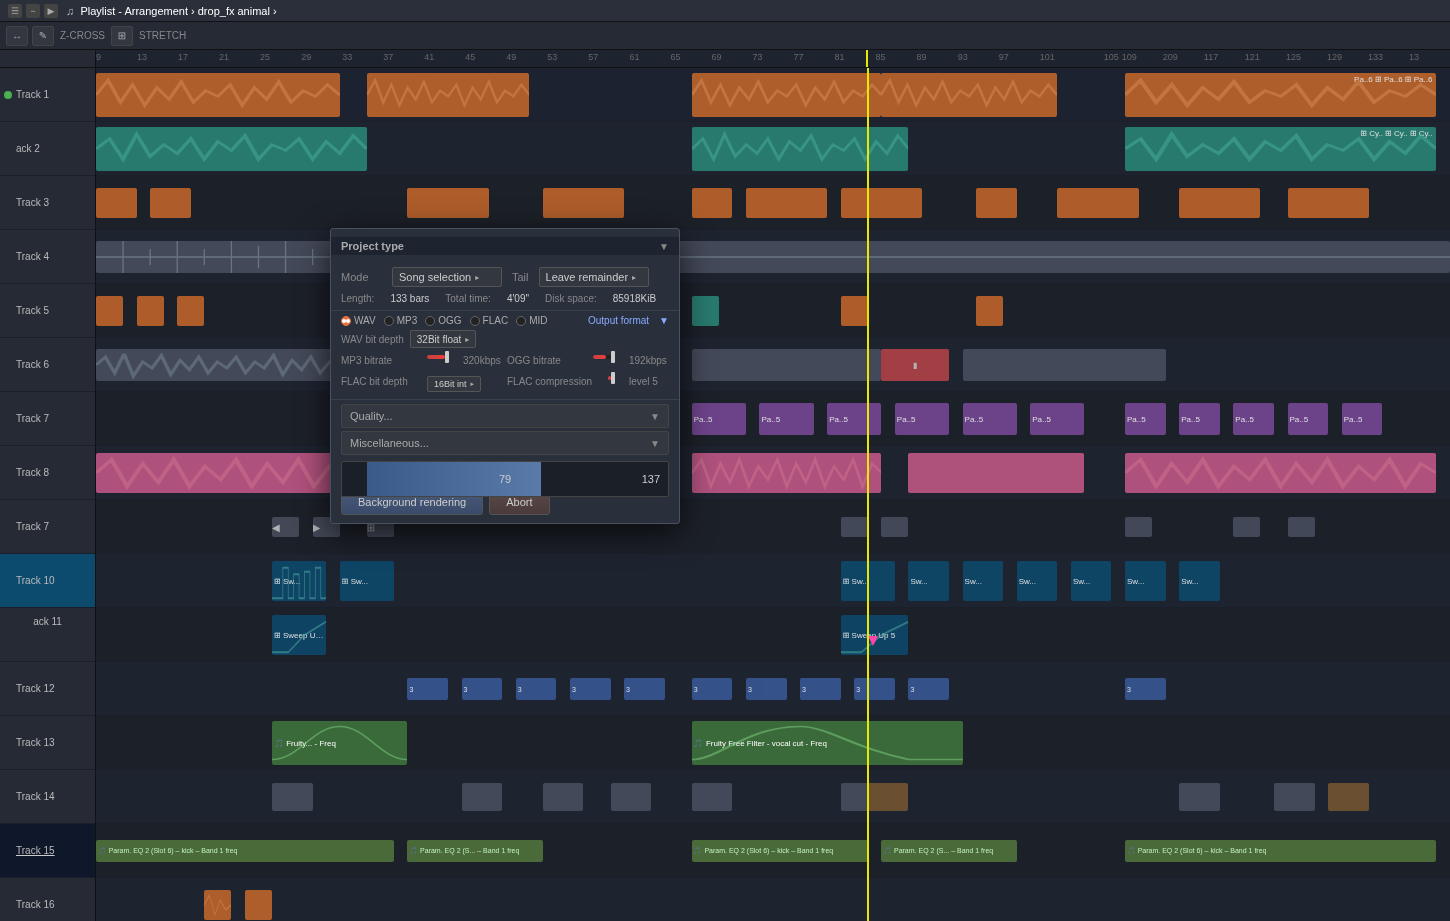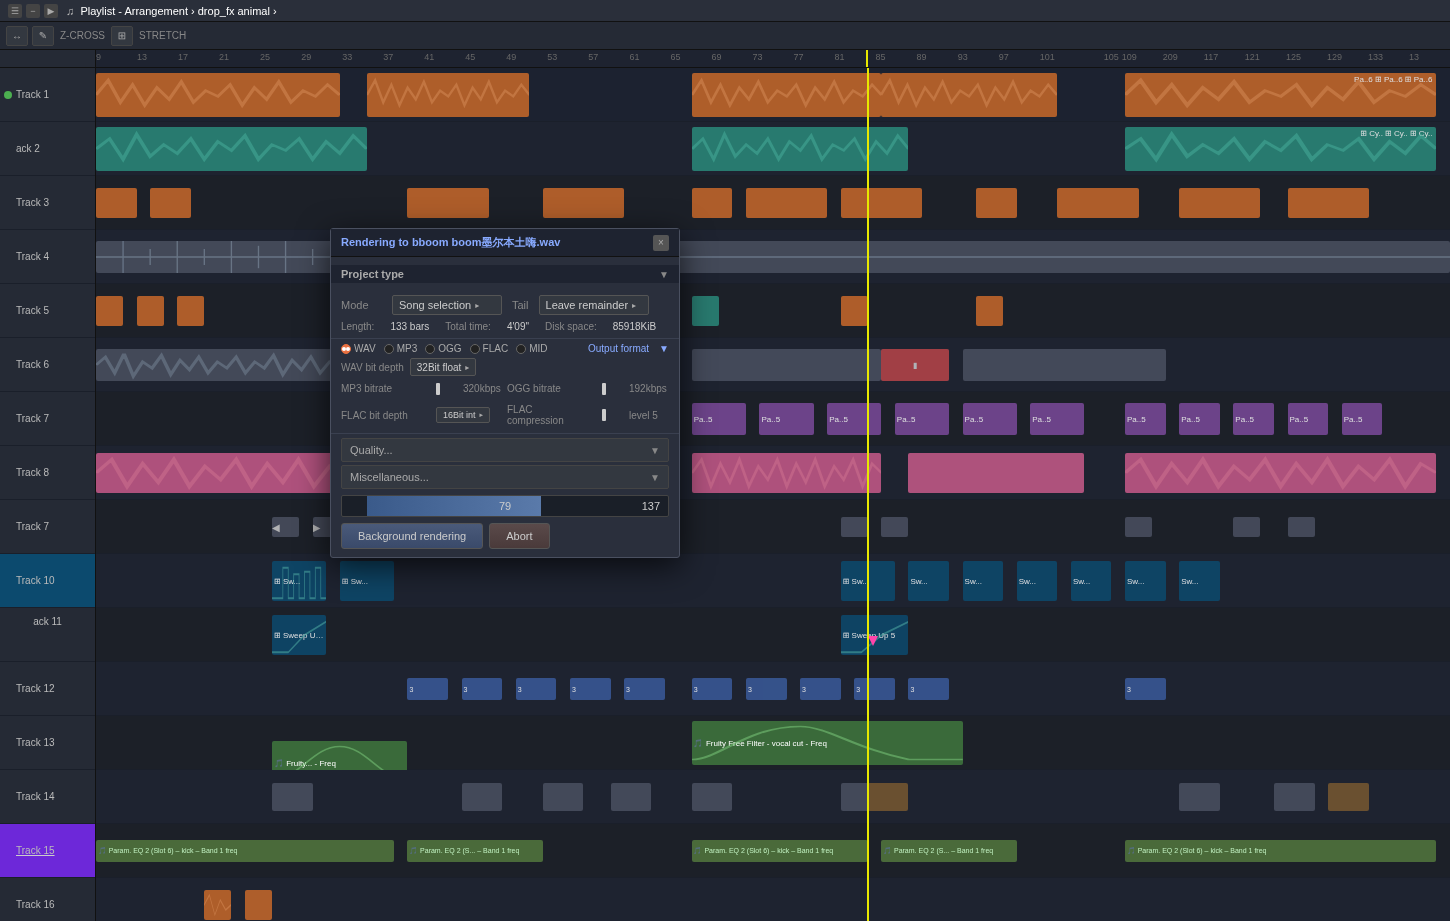--- a/index.html
+++ b/index.html
@@ -333,22 +333,22 @@
       display: flex;
       align-items: center;
       gap: 4px;
       cursor: pointer;
       height: 18px;
     }
 
     
     .param-row {
       display: flex;
-      align-items: center;
-      gap: 25px;
+      align-items: flex-start;
+      gap: 16px;
       margin: 3px 0;
     }
     .param-label {
       font-size: 10px;
       color: #888;
       min-width: 70px;
     }
     .param-slider {
       flex: 1;
       height: 4px;
@@ -401,21 +401,21 @@
       color: #aaa;
     }
 
     
     .progress-container {
       margin: 6px 0;
       position: relative;
       height: 22px;
     }
     .progress-track {
-      height: 22px;
+      height: 36px;
       background: #1a1f28;
       border: 1px solid #444;
       border-radius: 2px;
       overflow: hidden;
       position: relative;
       padding-left: 25px;
     }
     .progress-fill {
       height: 100%;
       background: linear-gradient(to right, #3a5a8a, #5a7aaa);
@@ -633,21 +633,21 @@
     <div class="track-label" style="height:54px; background:#252a35;">
       <div class="track-label-dot no-dot"></div>
       <span class="track-label-text">Track 13</span>
     </div>
 
     <div class="track-label" style="height:54px; background:#252a35;">
       <div class="track-label-dot no-dot"></div>
       <span class="track-label-text">Track 14</span>
     </div>
 
-    <div class="track-label" style="height:54px; background:#6d28d9;text-decoration:underline;">
+    <div class="track-label" style="height:54px; background:#0f172a;text-decoration:underline;">
       <div class="track-label-dot no-dot"></div>
       <span class="track-label-text">Track 15</span>
     </div>
 
     <div class="track-label" style="height:54px; background:#252a35;">
       <div class="track-label-dot no-dot"></div>
       <span class="track-label-text">Track 16</span>
     </div>
   </div>
 
@@ -910,21 +910,21 @@
         </div>
       <div class="clip clip-blue" style="left:60%;width:3%;height:22px;top:16px;">
           <span class="clip-label" style="font-size:7px;">3</span>
         </div>
       <div class="clip clip-blue" style="left:76%;width:3%;height:22px;top:16px;">
           <span class="clip-label" style="font-size:7px;">3</span>
         </div>
     </div>
 
     <div class="track-row" style="background:#1c2028; height:54px;">
-      <div class="clip" style="left:13%;width:10%;height:44px;top:5px;background:#3a6a3a;margin-top:20px;">
+      <div class="clip" style="left:13%;width:10%;height:44px;top:5px;background:#3a6a3a;">
         <span class="clip-label" style="font-size:8px;">🎵 Fruity... - Freq</span>
         <svg viewBox="0 0 100 40" preserveAspectRatio="none">
             <path d="M0,35 C20,35 30,5 50,5 C70,5 80,35 100,35" fill="none" stroke="#80d080" stroke-width="1.5"></path>
           </svg>
       </div>
       <div class="clip" style="left:44%;width:20%;height:44px;top:5px;background:#3a6a3a;">
         <span class="clip-label" style="font-size:8px;">🎵 Fruity Free Filter - vocal cut - Freq</span>
         <svg viewBox="0 0 100 40" preserveAspectRatio="none">
             <path d="M0,35 C10,35 20,5 40,5 C50,5 60,25 80,35 C90,35 95,35 100,35" fill="none" stroke="#80d080" stroke-width="1.5"></path>
           </svg>
@@ -969,27 +969,20 @@
           </svg>
       </div>
       <div class="clip clip-orange" style="left:11%;width:2%;height:30px;top:12px;"></div>
     </div>
   </div>
 </div>
 
 <div class="modal-overlay">
   <div class="modal">
 
-    <div class="modal-header">
-      <span class="modal-title">
-        <span>Rendering to </span>
-        <span style="color:#88aaff;font-weight:bold;">bboom boom墨尔本土嗨.wav</span>
-      </span>
-      <div class="modal-close">×</div>
-    </div>
 
     <div class="modal-body">
 
       <div class="modal-section-header">
         <span class="modal-section-label">Project type</span>
         <span style="font-size:10px;color:#888;">▼</span>
       </div>
 
       <div style="height:6px;"></div>
 

